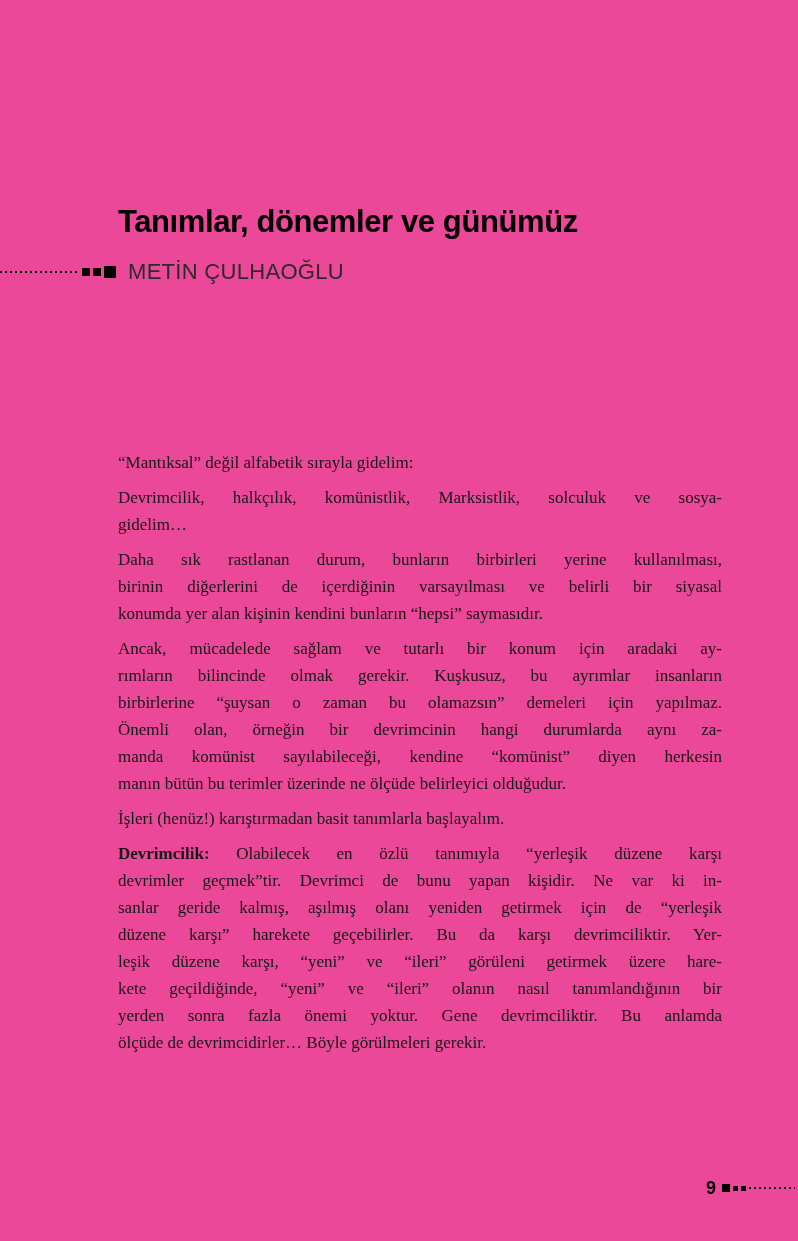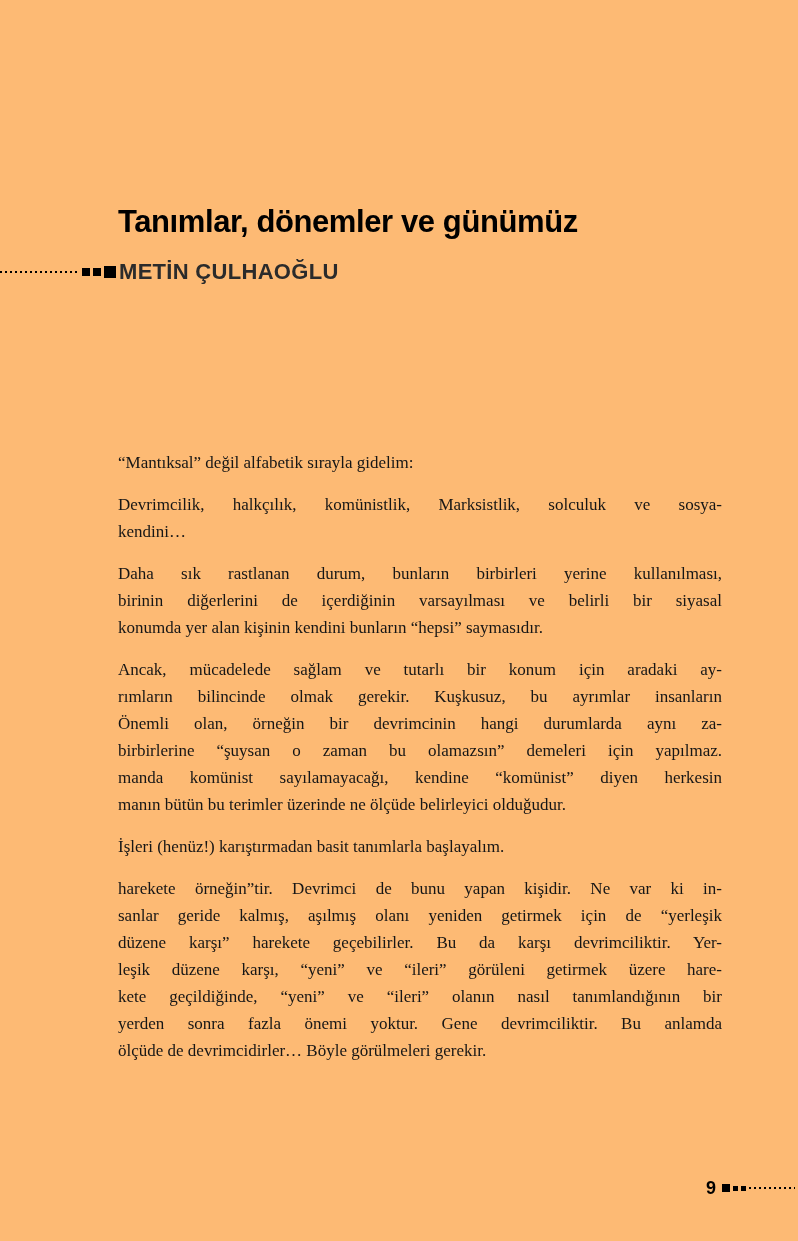--- a/index.html
+++ b/index.html
@@ -5,21 +5,21 @@
   html, body {
     margin: 0;
     padding: 0;
     background: #e8e8e8;
     font-family: "Liberation Sans", sans-serif;
   }
   .page {
     position: relative;
     width: 798px;
     height: 1241px;
-    background: #fdba74;
+    background: #ec4899;
     overflow: hidden;
     color: #111;
   }
   
   .title {
     position: absolute;
     left: 118px;
     top: 204px;
     margin: 0;
     font-family: "Liberation Sans", sans-serif;
@@ -45,40 +45,40 @@
   }
   .rule-left { width: 79px; }
   .sq {
     display: inline-block;
     background: #000;
     flex: 0 0 auto;
   }
   .author-row .sq-s { width: 8px; height: 8px; margin-left: 3px; }
   .author-row .sq-l { width: 12px; height: 12px; margin-left: 3px; }
   .author-name {
-    margin-left: 3px;
+    margin-left: 12px;
     font-size: 22px;
     line-height: 24px;
-    font-weight: 700;
+    font-weight: 400;
     letter-spacing: 0.3px;
     color: #2b2b2b;
     white-space: nowrap;
   }
   
   .body-text {
     position: absolute;
     left: 118px;
     top: 449px;
     width: 604px;
     font-family: Liberation Serif, serif;
     font-size: 17px;
     line-height: 27px;
     color: #161616;
   }
-  .para + .para { margin-top: 15px; }
+  .para + .para { margin-top: 8px; }
   .line {
     text-align: justify;
     text-align-last: justify;
     white-space: normal;
   }
   .line.last { text-align-last: left; }
   .line b { font-weight: 700; }
   
   .footer-row {
     position: absolute;
@@ -115,40 +115,41 @@
     <span class="sq sq-l"></span>
     <span class="author-name">METİN ÇULHAOĞLU</span>
   </div>
 
   <div class="body-text">
       <div class="para">
         <div class="line last">“Mantıksal” değil alfabetik sırayla gidelim:</div>
       </div>
       <div class="para">
         <div class="line">Devrimcilik, halkçılık, komünistlik, Marksistlik, solculuk ve sosya-</div>
-        <div class="line last">kendini…</div>
+        <div class="line last">gidelim…</div>
       </div>
       <div class="para">
         <div class="line">Daha sık rastlanan durum, bunların birbirleri yerine kullanılması,</div>
         <div class="line">birinin diğerlerini de içerdiğinin varsayılması ve belirli bir siyasal</div>
         <div class="line last">konumda yer alan kişinin kendini bunların “hepsi” saymasıdır.</div>
       </div>
       <div class="para">
         <div class="line">Ancak, mücadelede sağlam ve tutarlı bir konum için aradaki ay-</div>
         <div class="line">rımların bilincinde olmak gerekir. Kuşkusuz, bu ayrımlar insanların</div>
+        <div class="line">birbirlerine “şuysan o zaman bu olamazsın” demeleri için yapılmaz.</div>
         <div class="line">Önemli olan, örneğin bir devrimcinin hangi durumlarda aynı za-</div>
-        <div class="line">birbirlerine “şuysan o zaman bu olamazsın” demeleri için yapılmaz.</div>
-        <div class="line">manda komünist sayılamayacağı, kendine “komünist” diyen herkesin</div>
+        <div class="line">manda komünist sayılabileceği, kendine “komünist” diyen herkesin</div>
         <div class="line last">manın bütün bu terimler üzerinde ne ölçüde belirleyici olduğudur.</div>
       </div>
       <div class="para">
         <div class="line last">İşleri (henüz!) karıştırmadan basit tanımlarla başlayalım.</div>
       </div>
       <div class="para">
-        <div class="line">harekete örneğin”tir. Devrimci de bunu yapan kişidir. Ne var ki in-</div>
+        <div class="line"><b>Devrimcilik:</b> Olabilecek en özlü tanımıyla “yerleşik düzene karşı</div>
+        <div class="line">devrimler geçmek”tir. Devrimci de bunu yapan kişidir. Ne var ki in-</div>
         <div class="line">sanlar geride kalmış, aşılmış olanı yeniden getirmek için de “yerleşik</div>
         <div class="line">düzene karşı” harekete geçebilirler. Bu da karşı devrimciliktir. Yer-</div>
         <div class="line">leşik düzene karşı, “yeni” ve “ileri” görüleni getirmek üzere hare-</div>
         <div class="line">kete geçildiğinde, “yeni” ve “ileri” olanın nasıl tanımlandığının bir</div>
         <div class="line">yerden sonra fazla önemi yoktur. Gene devrimciliktir. Bu anlamda</div>
         <div class="line last">ölçüde de devrimcidirler… Böyle görülmeleri gerekir.</div>
       </div>
     </div>
 
   <div class="footer-row">

